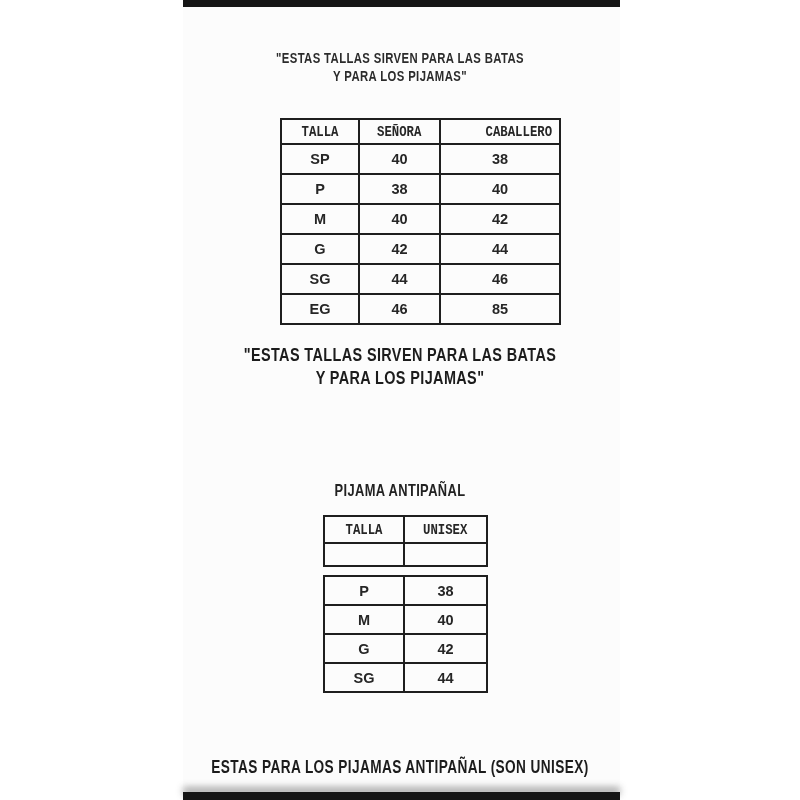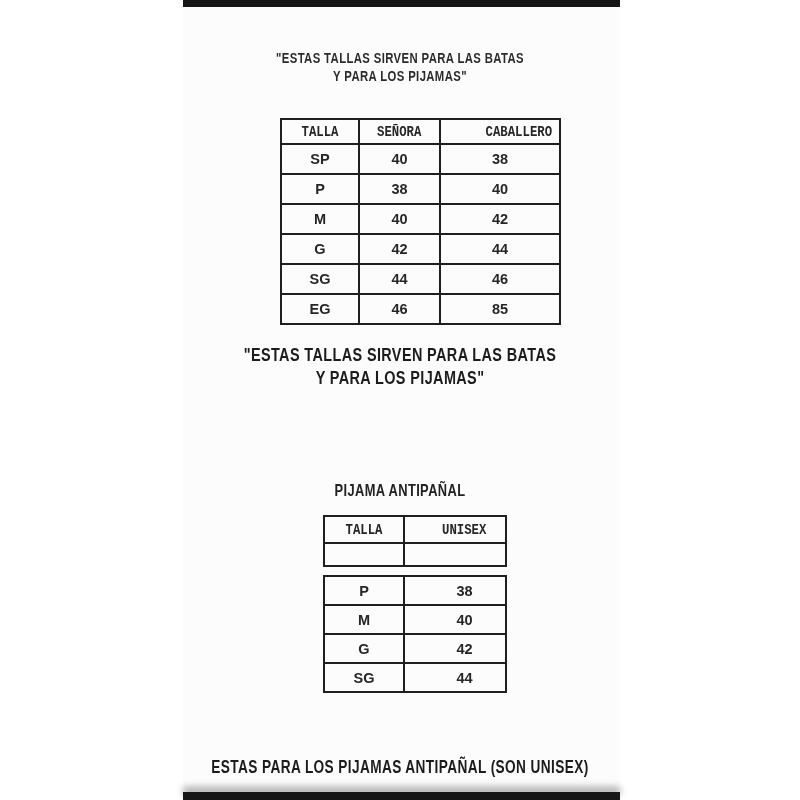--- a/index.html
+++ b/index.html
@@ -24,21 +24,21 @@
           font-weight:700; padding:0; overflow:hidden; white-space:nowrap; }
   th { font-size:14px;font-family:Liberation Mono, monospace; } td { font-size:14.5px; }
   .hscale { display:inline-block; transform:scaleX(.88); transform-origin:center; }
 
   #table-batas { left:280px; top:118px; }
   #table-batas .c0 { width:76px; } #table-batas .c1 { width:79px; } #table-batas .c2 { width:80px;padding-left:38px; }
   #table-batas tr.head { height:25px; } #table-batas tr.data { height:30px; }
 
   #table-anti-a { left:323px; top:515px; }
   #table-anti-b { left:323px; top:575px; }
-  .d0 { width:78px; } .d1 { width:81px;padding-left:19px; }
+  .d0 { width:78px; } .d1 { width:81px; }
   #table-anti-a tr.head { height:27px; } #table-anti-a tr.empty { height:23px; }
   #table-anti-b tr.data { height:29px; }
 </style>
 </head>
 <body>
 
 <div class="page">
 
   <div class="photo-bg"></div>
   <div class="edge-bar top"></div>

